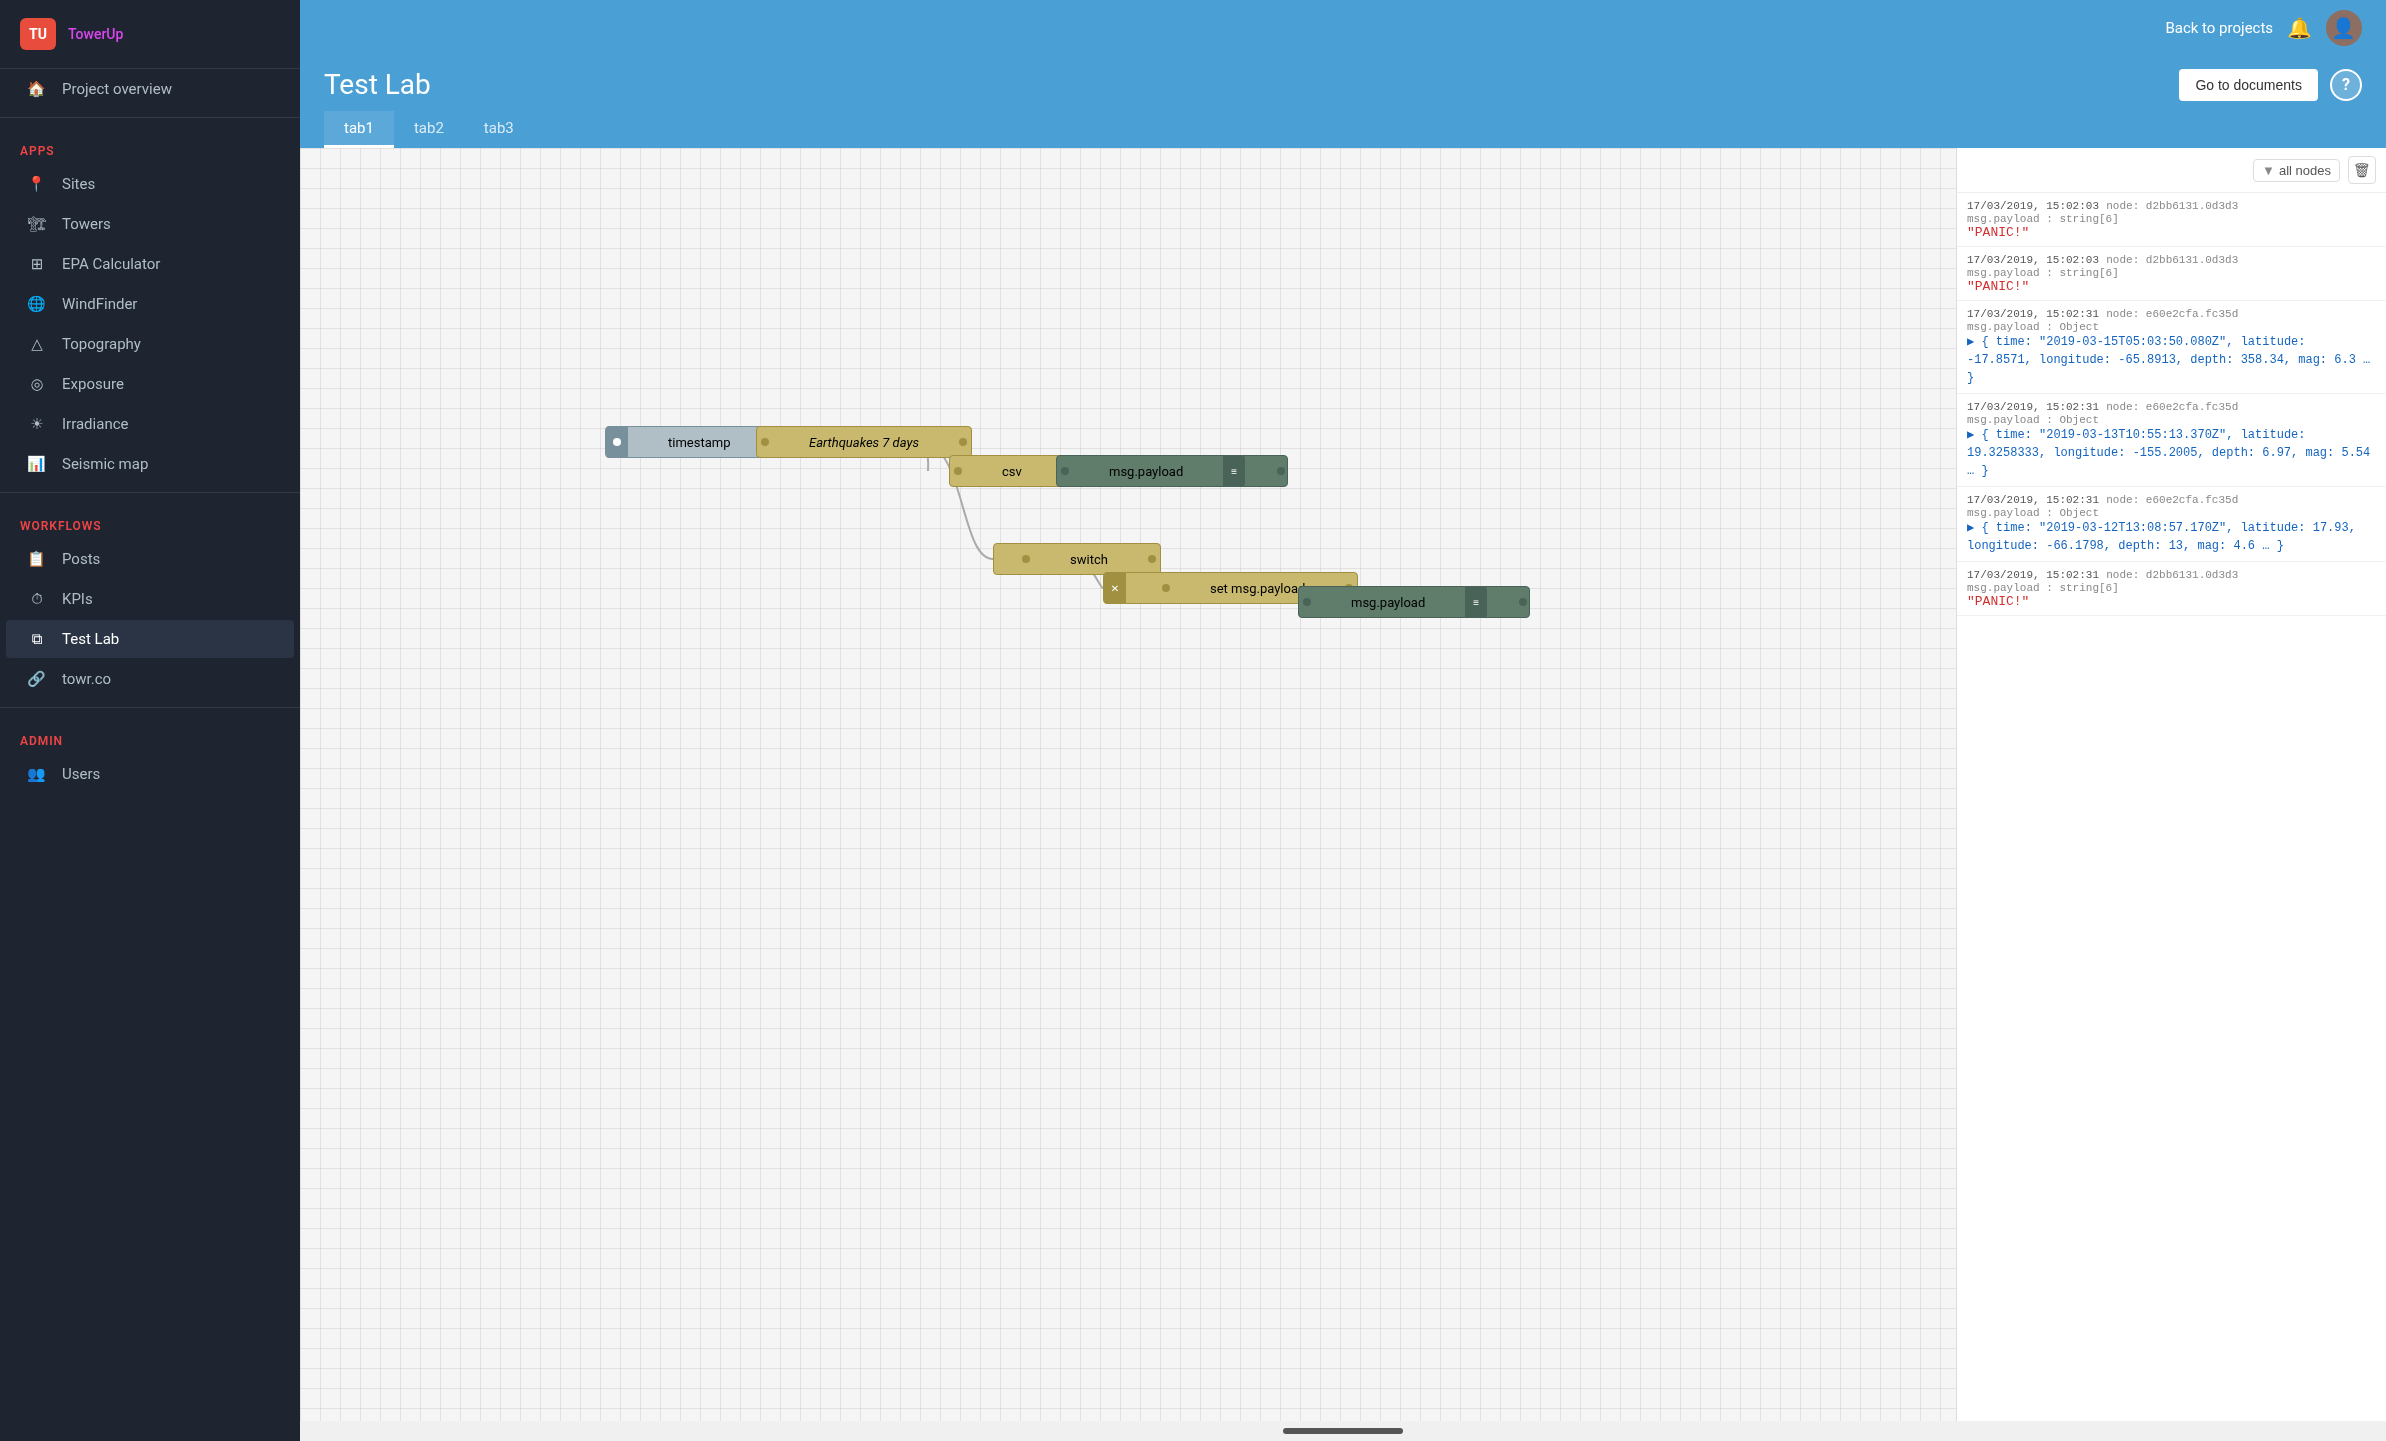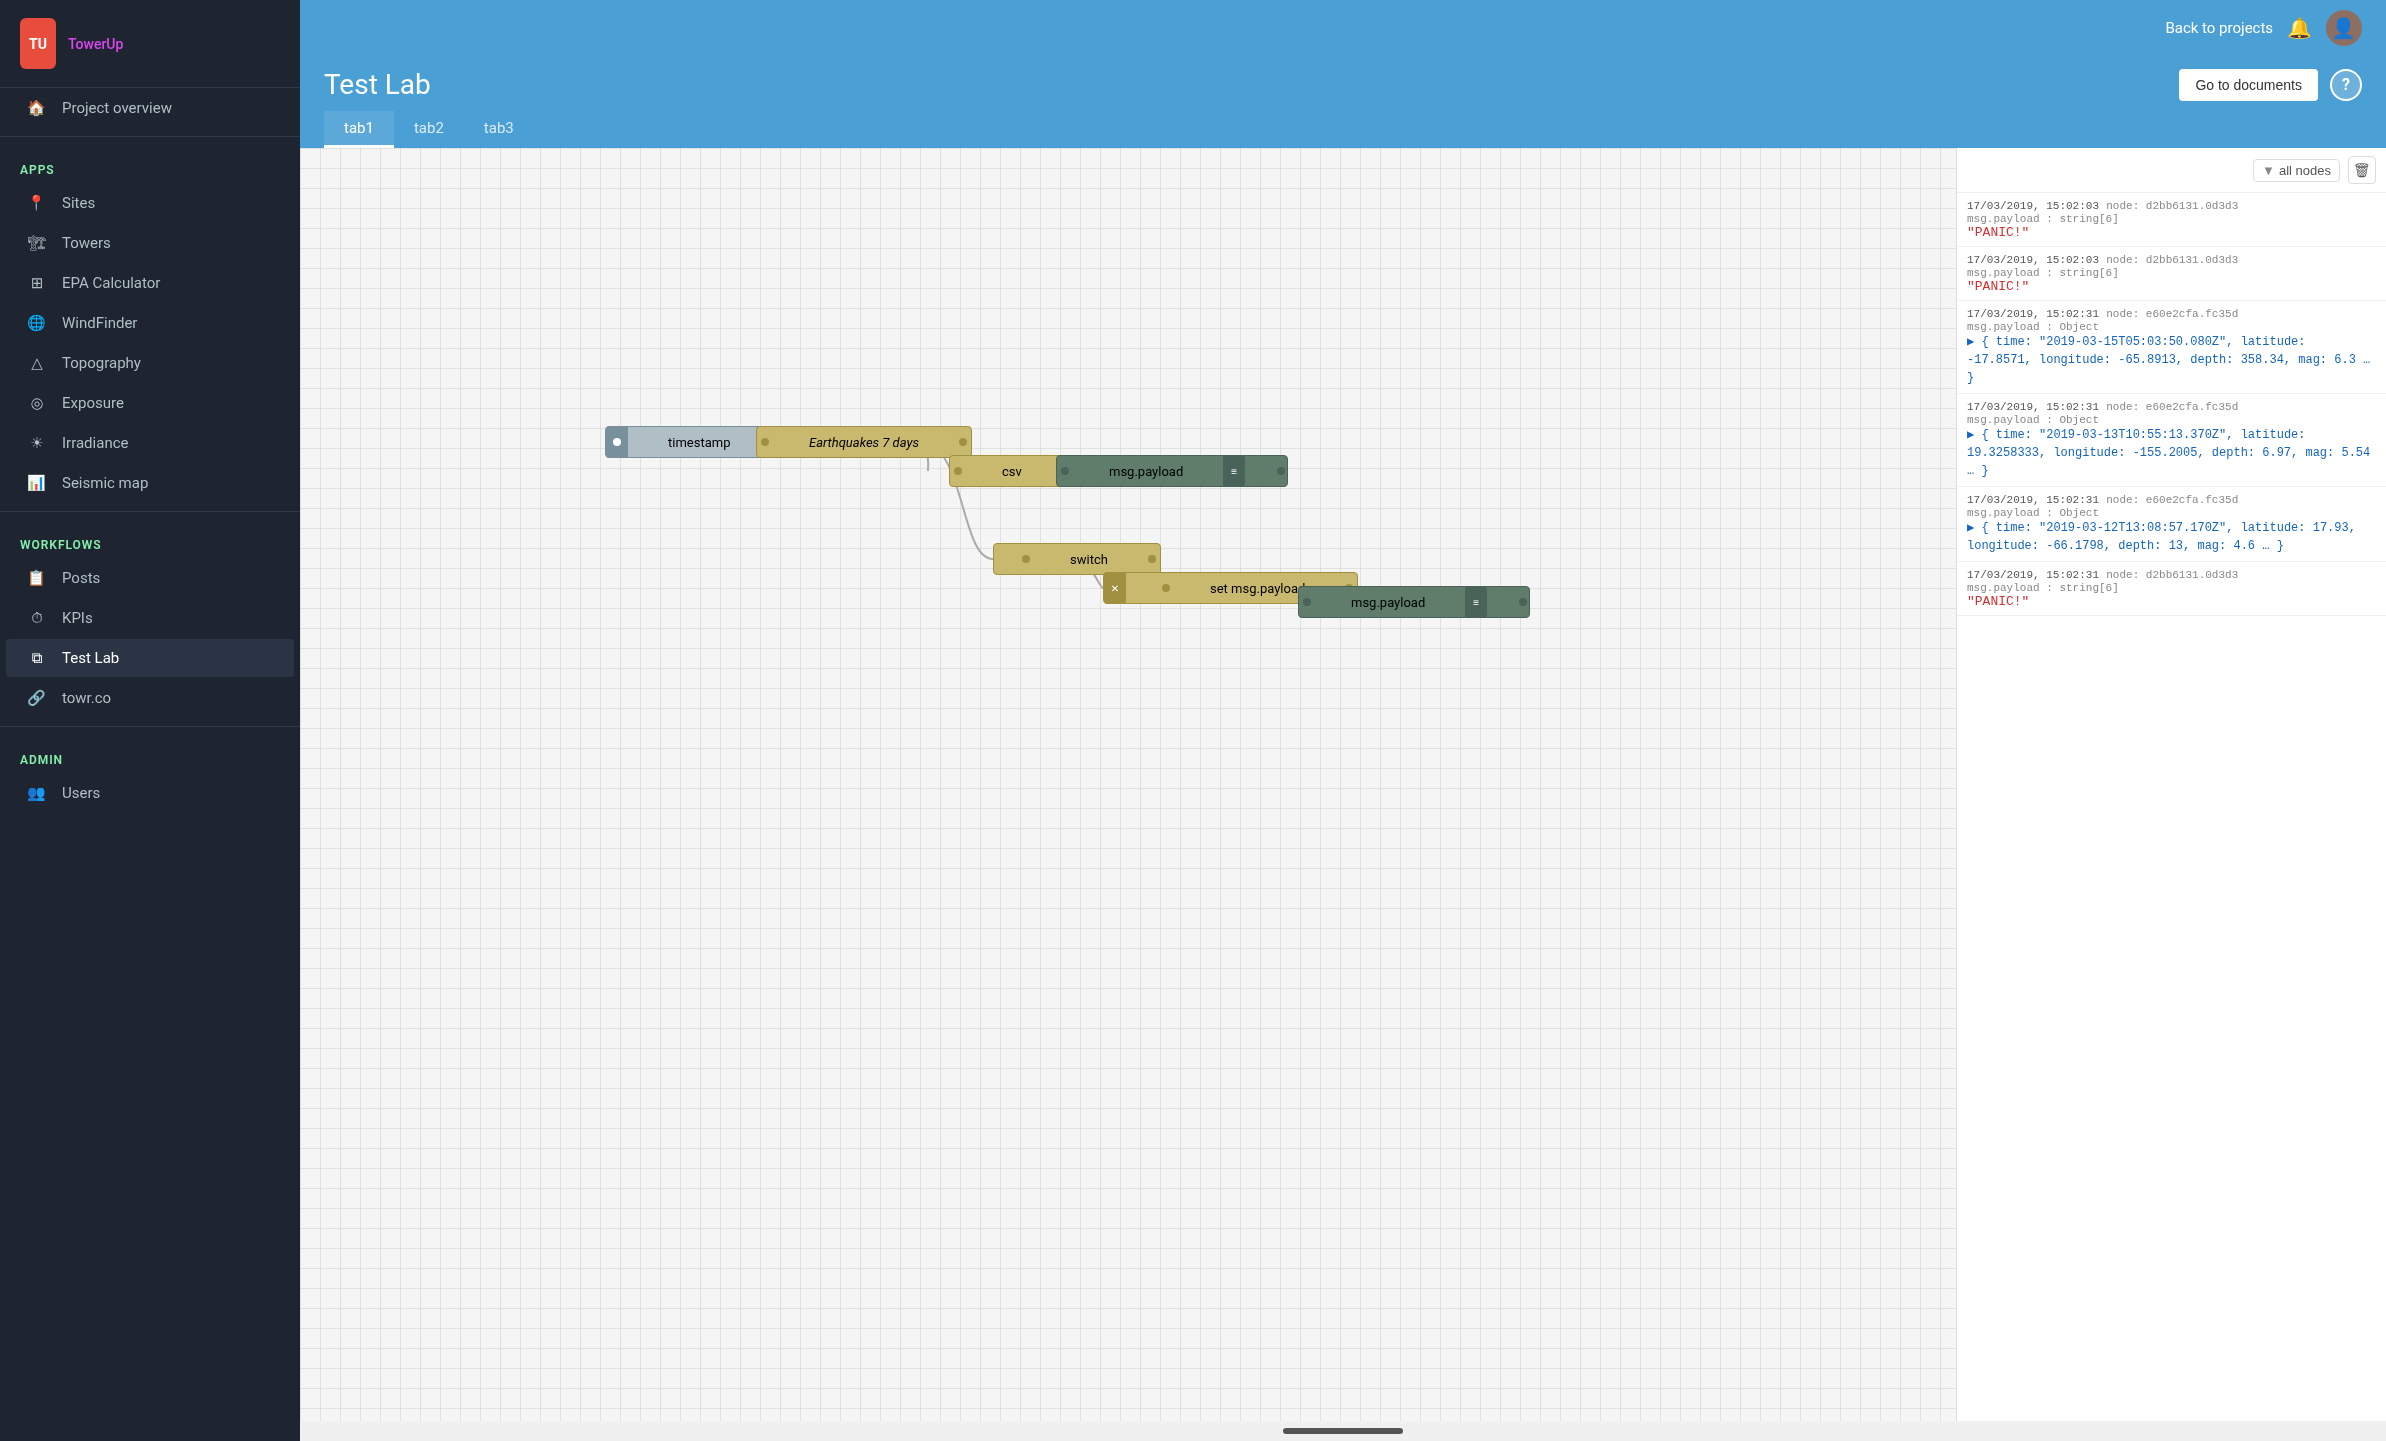--- a/index.html
+++ b/index.html
@@ -16,31 +16,31 @@
       overflow-y: auto;
     }
     #sidebar-header {
       display: flex;
       align-items: center;
       gap: 12px;
       padding: 18px 20px;
       border-bottom: 1px solid #2e3a47;
     }
     #logo-box {
-      width: 36px; height: 51px;
+      width: 36px; height: 32px;
       background: #e74c3c;
       border-radius: 6px;
       display: flex; align-items: center; justify-content: center;
       color: white; font-weight: bold; font-size: 14px;
     }
     #app-name {
       color: #d946ef; font-size: 14px; font-weight: 500;
     }
     .sidebar-section-label {
-      color: #86efac;
+      color: #ef4444;
       font-size: 12px;
       font-weight: 600;
       text-transform: uppercase;
       letter-spacing: 0.08em;
       padding: 18px 20px 6px;
     }
     .sidebar-item {
       display: flex; align-items: center; gap: 14px;
       padding: 10px 20px;
       cursor: pointer;

